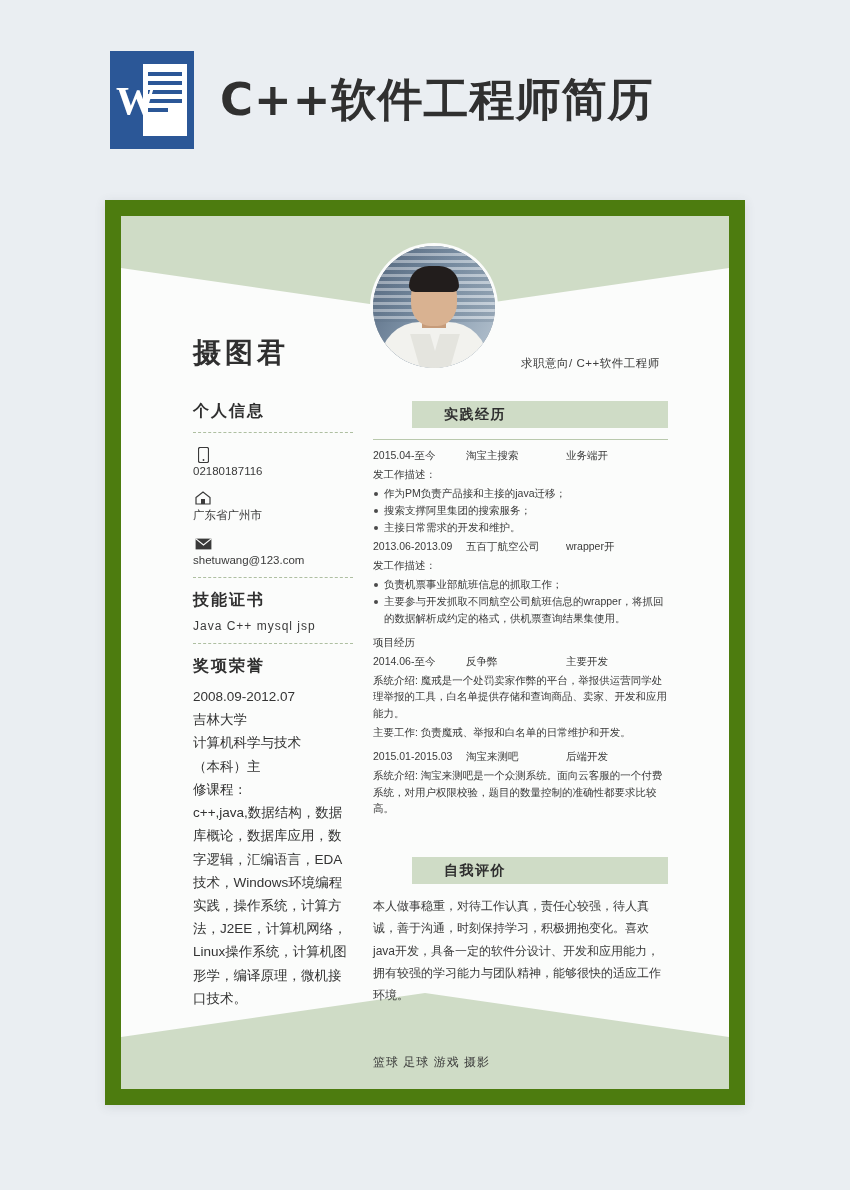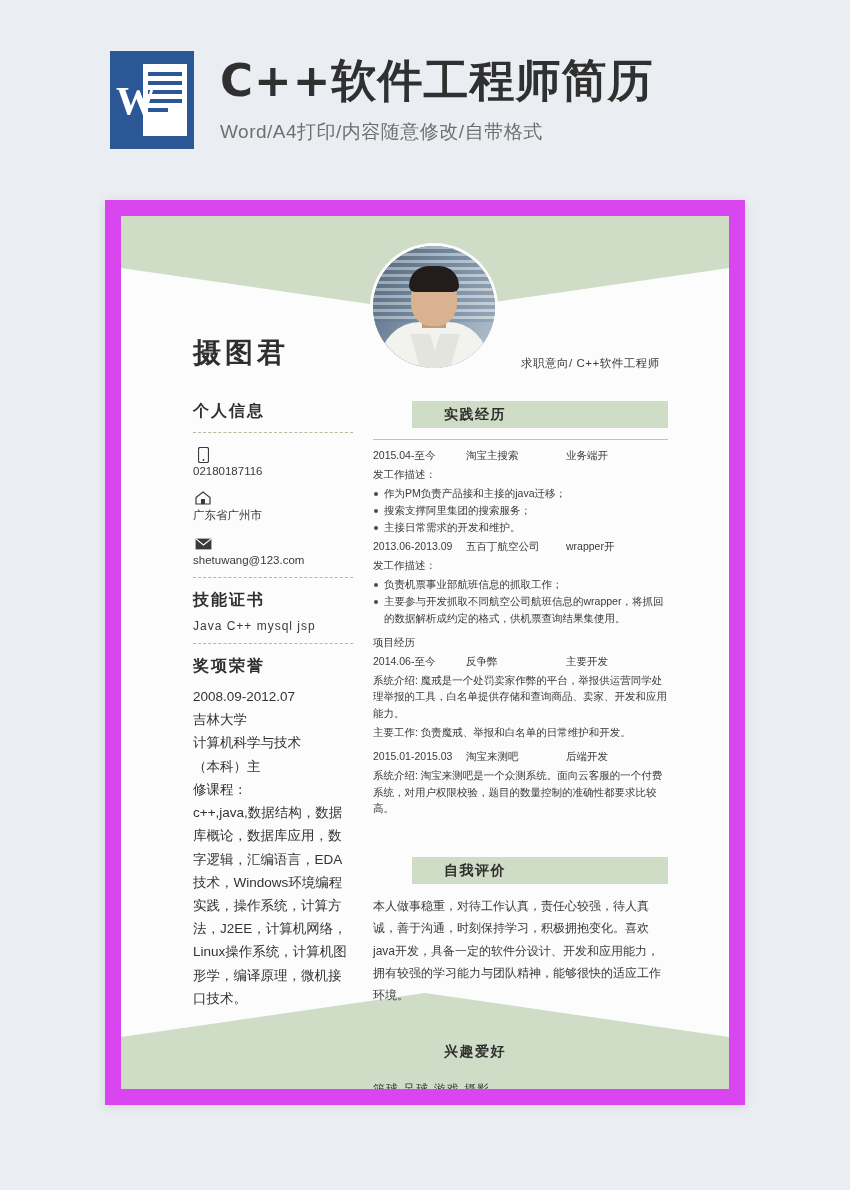--- a/index.html
+++ b/index.html
@@ -63,21 +63,21 @@
     font-size: 19px;
     color: #6f6f6f;
     letter-spacing: 0.5px;
   }
 
   
   .paper {
     position: absolute;
     left: 105px; top: 200px;
     width: 640px; height: 905px;
-    background: #d946ef;
+    background: #4d7c0f;
     box-shadow: 0 2px 10px rgba(60,70,80,0.13);
   }
   .sheet {
     position: absolute;
     left: 16px; top: 16px;
     width: 608px; height: 873px;
     background: #fbfcfb;
     overflow: hidden;
   }
   
@@ -263,21 +263,20 @@
     <div class="doc">
       <i></i>
       <i></i>
       <i></i>
       <i></i>
       <i class="short"></i>
     </div>
   </div>
   <div class="header-text">
     <div class="header-title">C++软件工程师简历</div>
-    <div class="header-sub">Word/A4打印/内容随意修改/自带格式</div>
   </div>
 </div>
 
 <div class="paper">
   <div class="sheet">
     <div class="deco deco-top"></div>
     <div class="deco deco-bottom"></div>
 
     <div class="content">
 
@@ -398,19 +397,18 @@
           <div class="ptext">系统介绍: 淘宝来测吧是一个众测系统。面向云客服的一个付费系统，对用户权限校验，题目的数量控制的准确性都要求比较高。</div>
         </div>
 
         <div style="height:38px"></div>
 
         <div class="bar">自我评价</div>
         <div class="eval-text">本人做事稳重，对待工作认真，责任心较强，待人真诚，善于沟通，时刻保持学习，积极拥抱变化。喜欢java开发，具备一定的软件分设计、开发和应用能力，拥有较强的学习能力与团队精神，能够很快的适应工作环境。</div>
 
         <div style="height:32px"></div>
 
-        <div class="bar">兴趣爱好</div>
         <div class="hobby-text">篮球 足球 游戏 摄影</div>
       </div>
 
     </div>
   </div>
 </div>
 
 </body></html>

